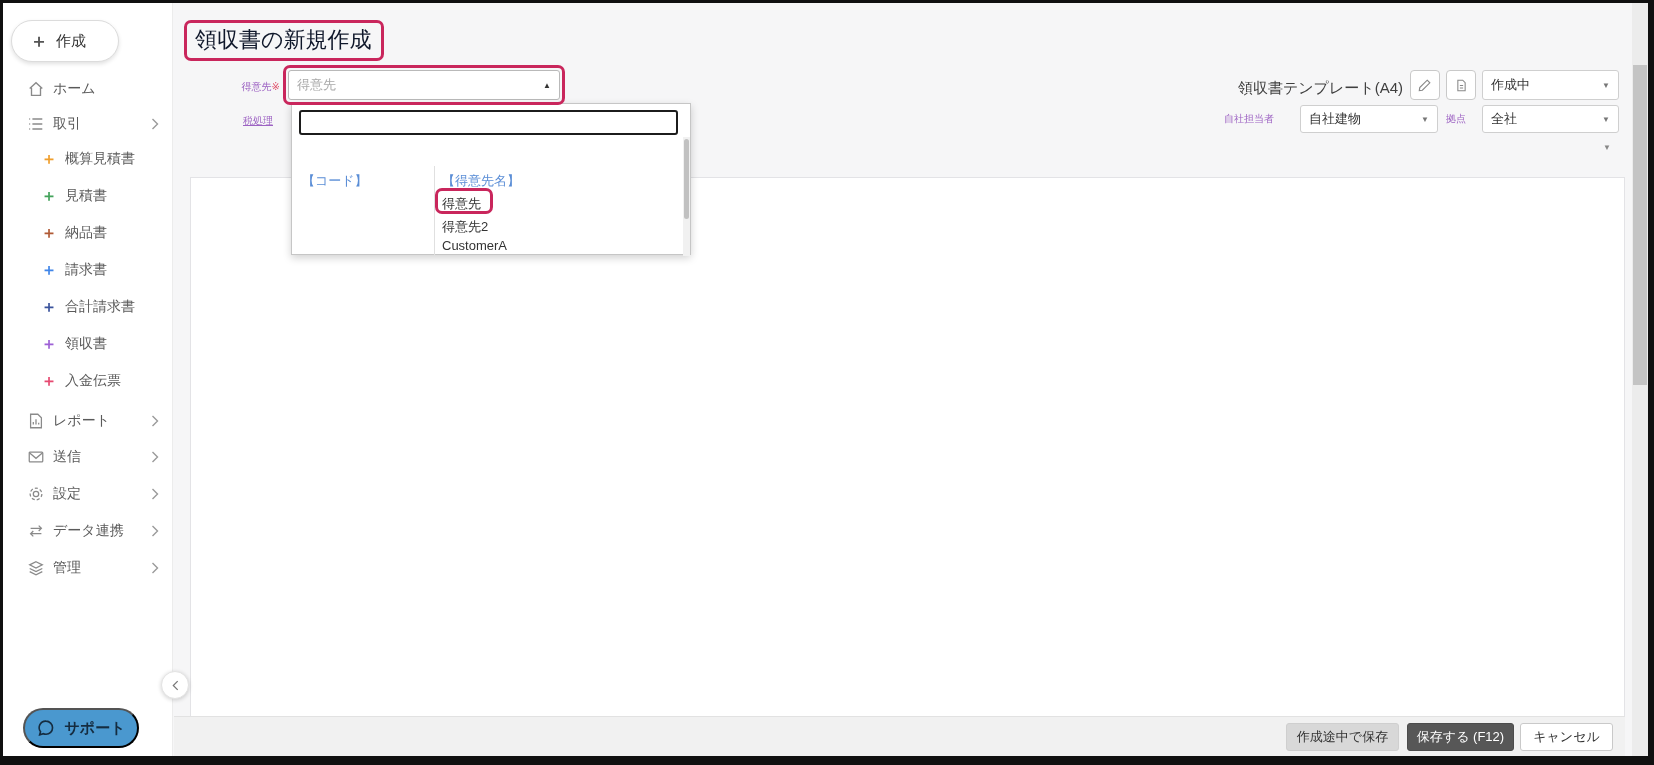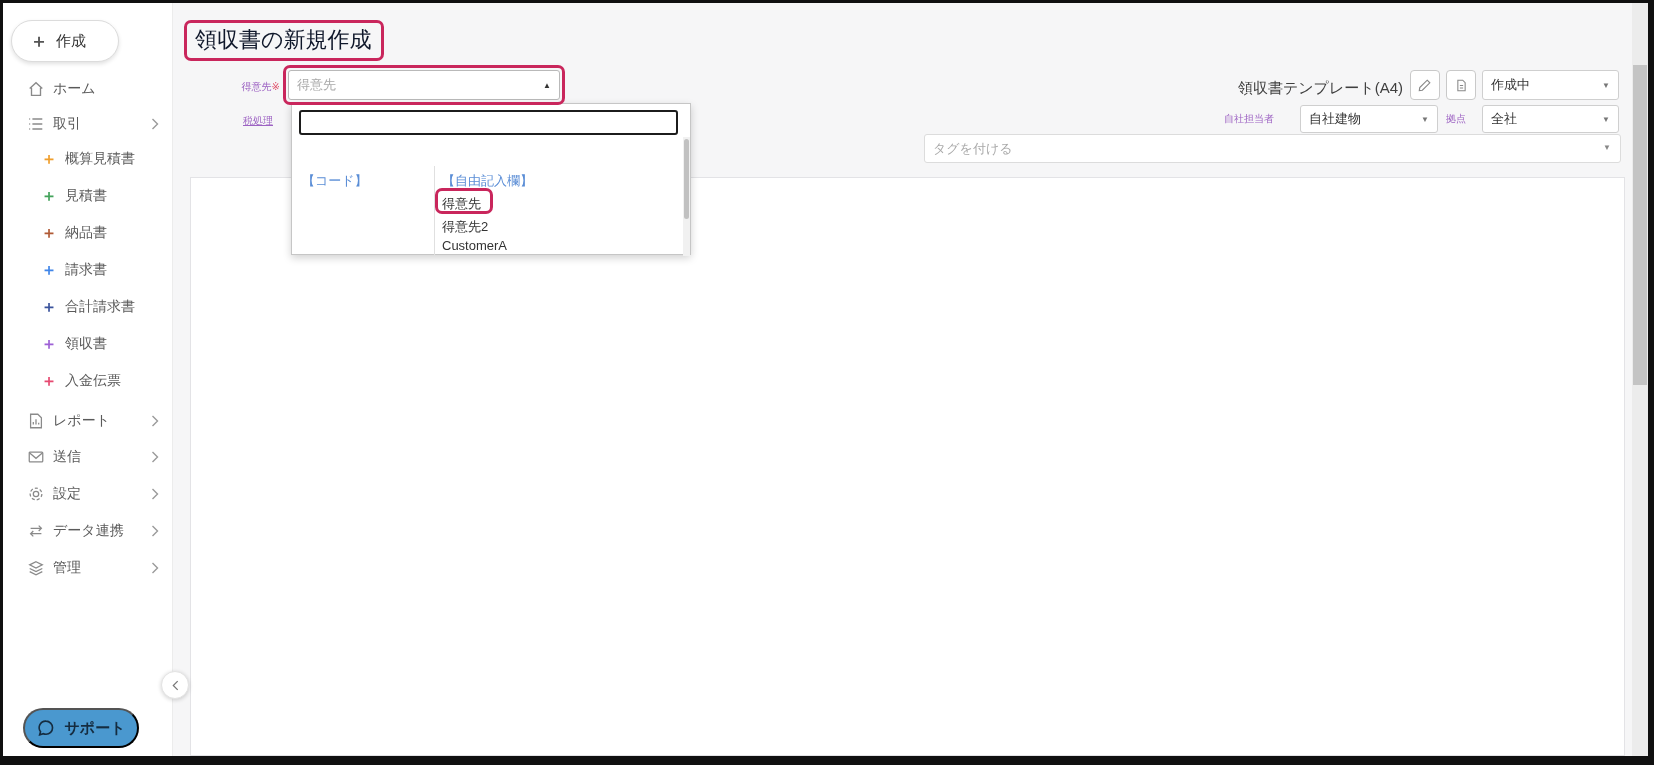--- a/index.html
+++ b/index.html
@@ -250,21 +250,20 @@
   <div class="sel" style="left:1297px;top:102px;width:138px;height:28px;">
     <span class="txt">自社建物</span>
     <span class="arr">▼</span>
   </div>
   <div class="plabel" style="left:1443px;top:109px;">拠点</div>
   <div class="sel" style="left:1479px;top:102px;width:137px;height:28px;">
     <span class="txt">全社</span>
     <span class="arr">▼</span>
   </div>
 
-  <input class="in" style="left: 921px; top: 131px; width: 697px; height: 29px; border-color: rgb(220, 220, 220);" placeholder="タグを付ける">
   <span class="abs" style="left:1600px;top:140px;font-size:8px;color:#888;">▼</span>
 
   <div class="card"></div>
 
   <div class="plabel" style="left:203px;top:193px;">件名</div>
   <input class="in" style="left: 246px; top: 185px; width: 615px;" placeholder="件名">
   <div class="plabel" style="left:930px;top:193px;width:66px;text-align:right;">
     <span>領収日</span><span class="req">※</span>
   </div>
   <input class="in" style="left: 1002px; top: 185px; width: 151px;" value="2023/09/11(月)">
@@ -398,30 +397,35 @@
 
   <div class="h-sec" style="left:922px;top:637px;">社印・ロゴ・ハンコ</div>
   <div class="uline" style="left:922px;top:661px;width:688px;"></div>
   <div class="abs" style="left:1400px;top:678px;width:48px;height:60px;border:1px solid #d2d2d2;background:#fff;"></div>
   <div class="abs" style="left:1452px;top:647px;width:78px;height:90px;border:1px solid #d2d2d2;background:#fff;"></div>
   <div class="abs" style="left:1531px;top:647px;width:80px;height:90px;border:1px solid #d2d2d2;background:#fff;"></div>
 
   <div class="panel">
     <input class="search" style="">
     <div class="colhead" style="left:10px;">【コード】</div>
-    <div class="colhead" style="left:150px;">【自由記入欄】</div>
+    <div class="colhead" style="left:150px;">【得意先名】</div>
     <div class="divider"></div>
     <div class="opt" style="top:91px;">得意先</div>
     <div class="opt" style="top:114px;">得意先2</div>
     <div class="opt" style="top:134px;">CustomerA</div>
     <div class="ring" style="left:143px;top:84px;width:58px;height:26px;border-width:3px;"></div>
     <div class="sbar">
           <div class="thumb"></div>
         </div>
   </div>
 
+  <div class="footer">
+    <button class="btn" style="left:1112px;width:113px;background:#d8d8d8;border:1px solid #cfcfcf;color:#333;">作成途中で保存</button>
+    <button class="btn" style="left:1233px;width:107px;background:#575757;border:1px solid #4c4c4c;color:#fff;">保存する (F12)</button>
+    <button class="btn" style="left:1346px;width:93px;background:#fff;border:1px solid #c9c9c9;color:#333;">キャンセル</button>
+  </div>
 
   <div class="vscroll">
         <div class="thumb"></div>
       </div>
 
 </div>
 </div>
 
 </body></html>

